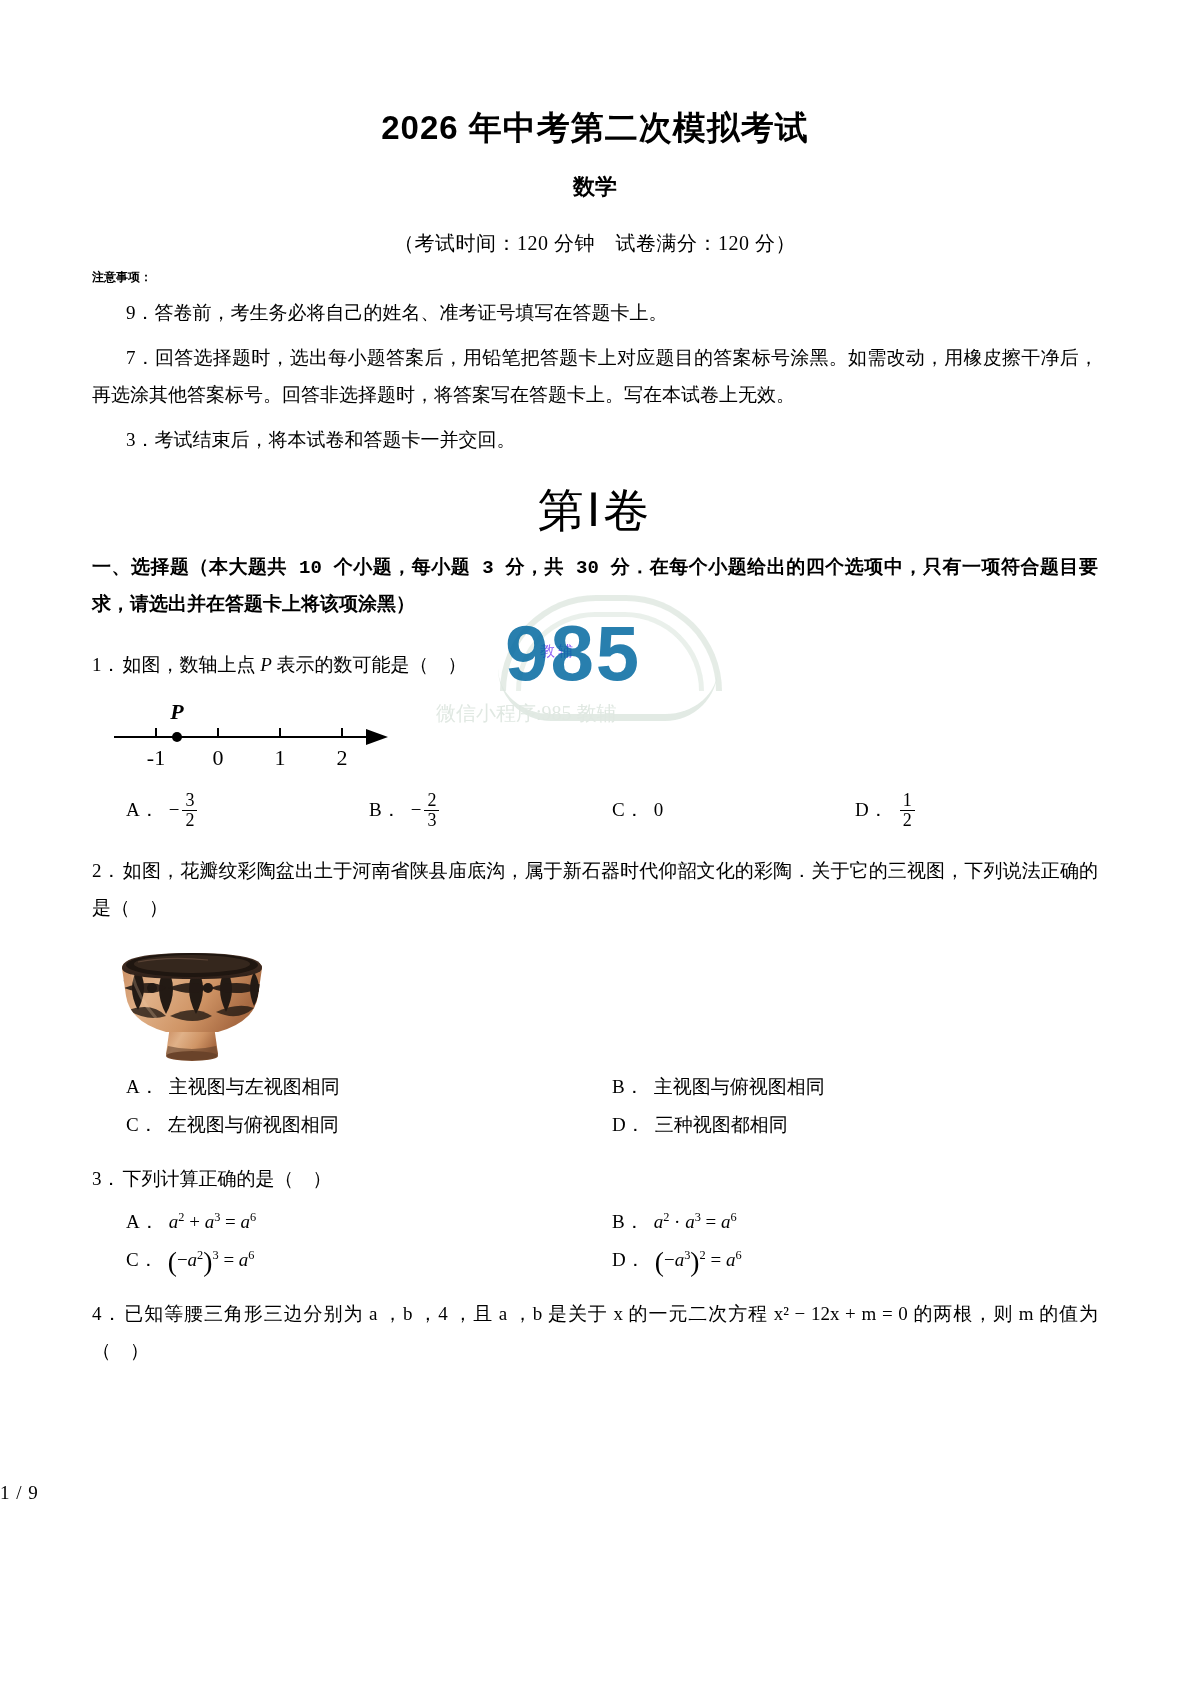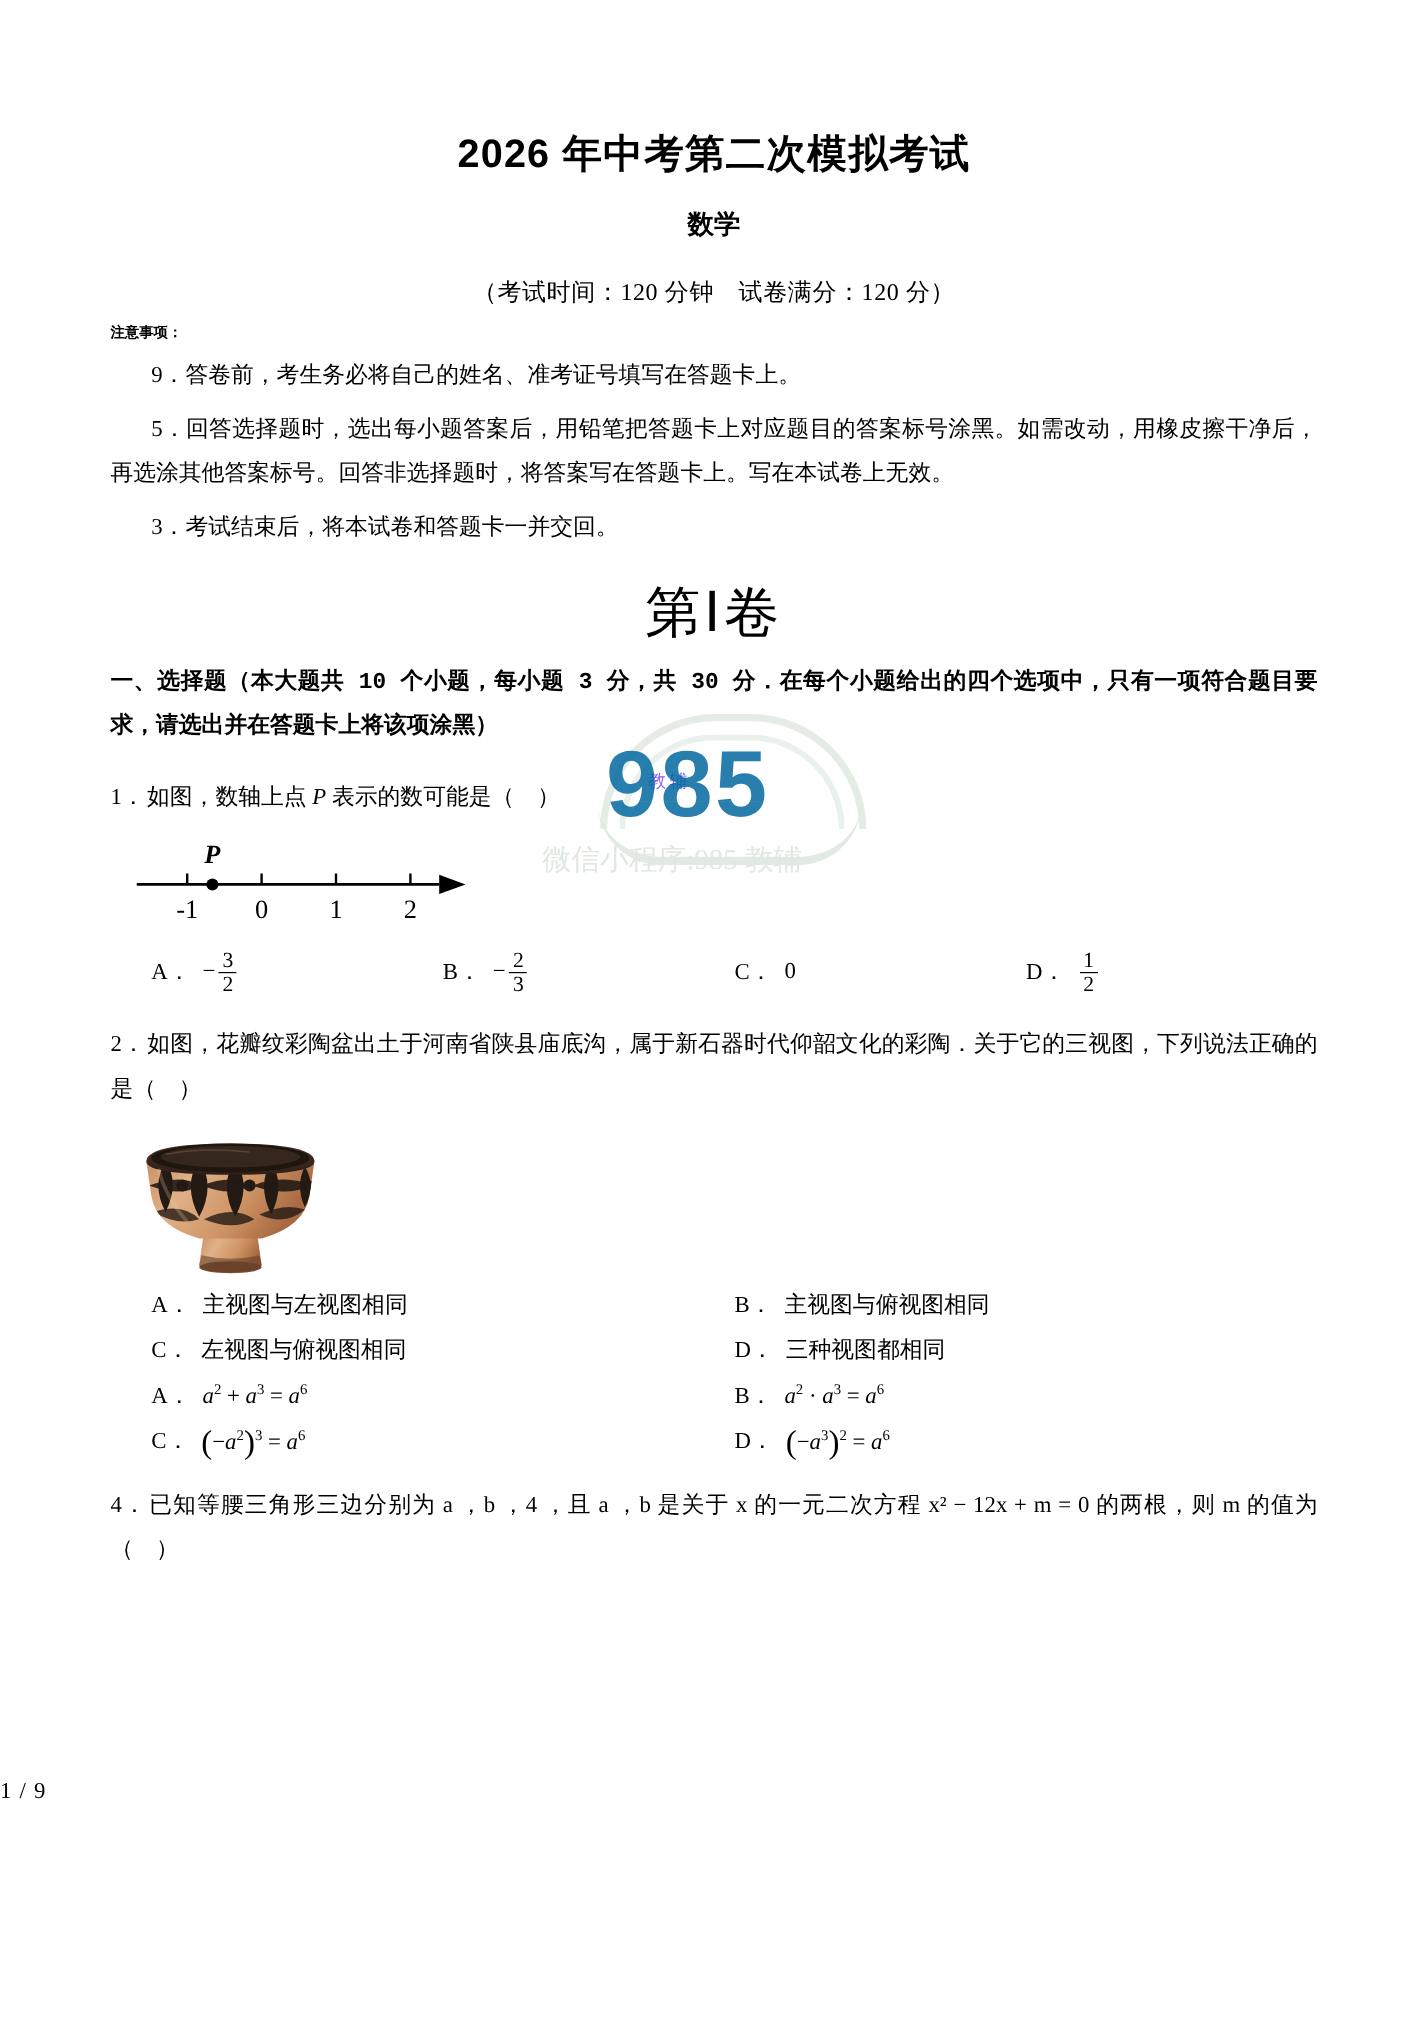--- a/index.html
+++ b/index.html
@@ -68,24 +68,24 @@
     position: absolute;
     left: 540px;
     top: 642px;
     font-family: "Liberation Sans", sans-serif;
     font-size: 15px;
     color: #8b5cf6;
     letter-spacing: 3px;
   }
   .wm-line {
     position: absolute;
-    left: 452px;
+    left: 436px;
     top: 700px;
     font-family: "Liberation Serif", serif;
-    font-size: 24px;
+    font-size: 20px;
     color: #e0e8e2;
     white-space: nowrap;
   }
   .wm-swoosh {
     position: absolute;
     left: 498px;
     top: 668px;
     width: 220px;
     height: 46px;
     border-bottom: 7px solid #dde7e0;
@@ -240,21 +240,21 @@
   </div>
 
   <div class="content">
 
     <div class="doc-title">2026 年中考第二次模拟考试</div>
     <div class="doc-subject">数学</div>
     <div class="doc-meta">（考试时间：120 分钟　试卷满分：120 分）</div>
 
     <div class="notice-title">注意事项：</div>
     <div class="notice-item">9．答卷前，考生务必将自己的姓名、准考证号填写在答题卡上。</div>
-    <div class="notice-item">5．回答选择题时，选出每小题答案后，用铅笔把答题卡上对应题目的答案标号涂黑。如需改动，用橡皮擦干净后，再选涂其他答案标号。回答非选择题时，将答案写在答题卡上。写在本试卷上无效。</div>
+    <div class="notice-item">7．回答选择题时，选出每小题答案后，用铅笔把答题卡上对应题目的答案标号涂黑。如需改动，用橡皮擦干净后，再选涂其他答案标号。回答非选择题时，将答案写在答题卡上。写在本试卷上无效。</div>
     <div class="notice-item">3．考试结束后，将本试卷和答题卡一并交回。</div>
 
     <div class="juan-title">第Ⅰ卷</div>
 
     <div class="section-head">一、选择题（本大题共 10 个小题，每小题 3 分，共 30 分．在每个小题给出的四个选项中，只有一项符合题目要求，请选出并在答题卡上将该项涂黑）</div>
 
     <div class="q-stem">
       <span class="qnum">1．</span><span>如图，数轴上点</span>&nbsp;<span class="mi">P</span>&nbsp;<span>表示的数可能是（　）</span>
     </div>
 
@@ -374,20 +374,23 @@
       <div class="opt">
         <span class="lbl">C．</span>
         <span>左视图与俯视图相同</span>
       </div>
       <div class="opt">
         <span class="lbl">D．</span>
         <span>三种视图都相同</span>
       </div>
     </div>
 
+    <div class="q-stem">
+      <span class="qnum">3．</span><span>下列计算正确的是（　）</span>
+    </div>
 
     <div class="opt-row two">
       <div class="opt" title="a squared plus a cubed equals a to the sixth">
         <span class="lbl">A．</span>
         <span><span class="mi">a</span><sup class="expn">2</sup> + <span class="mi">a</span><sup class="expn">3</sup> = <span class="mi">a</span><sup class="expn">6</sup></span>
       </div>
       <div class="opt" title="a squared times a cubed equals a to the sixth">
         <span class="lbl">B．</span>
         <span><span class="mi">a</span><sup class="expn">2</sup> · <span class="mi">a</span><sup class="expn">3</sup> = <span class="mi">a</span><sup class="expn">6</sup></span>
       </div>

